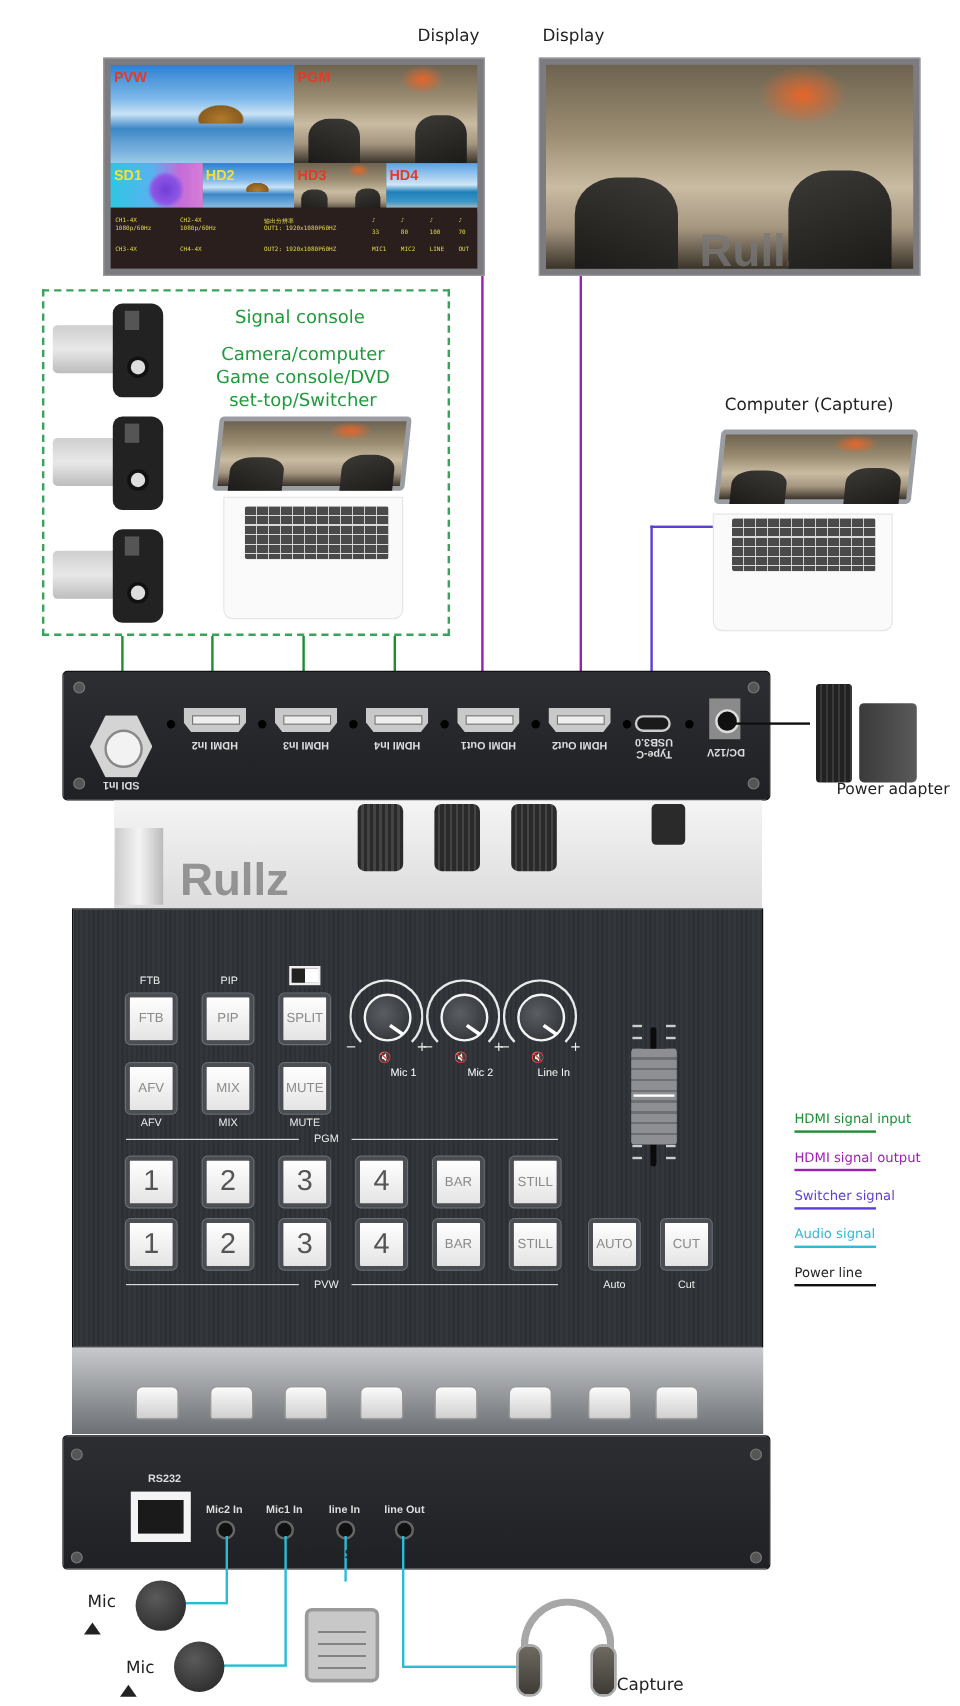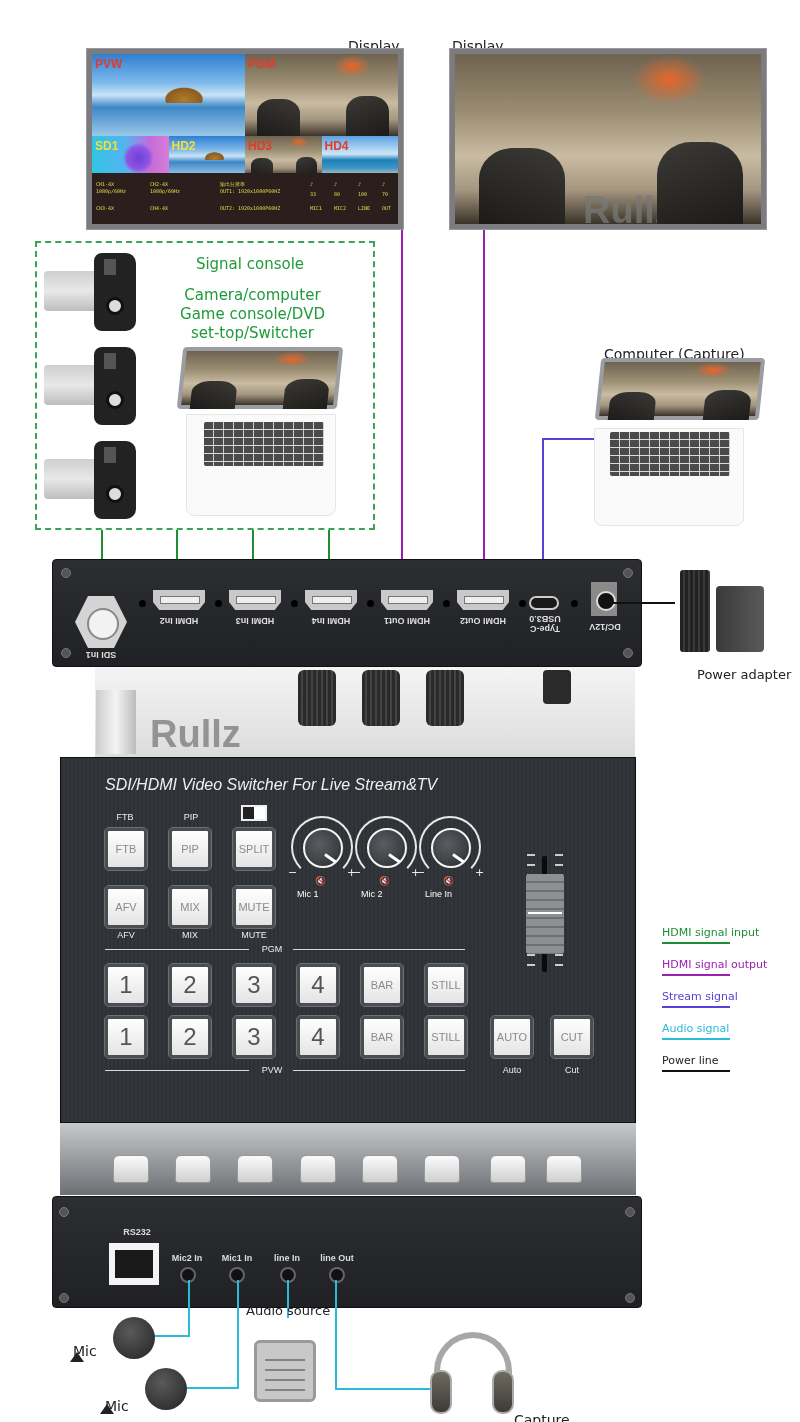--- a/index.html
+++ b/index.html
@@ -1,19 +1,19 @@
 <!DOCTYPE html>
 <html><head>
 <meta charset="utf-8">
 <style>
   * { box-sizing: border-box; margin: 0; padding: 0; }
   html, body { width: 800px; height: 1422px; background: #ffffff; overflow: hidden; }
   body { position: relative; font-family: "DejaVu Sans", sans-serif; color: #222; }
   .abs { position: absolute; }
-  .label-black { font-size: 14px; color: #222; white-space: nowrap; margin-top: 16px; }
+  .label-black { font-size: 14px; color: #222; white-space: nowrap; }
   .label-green { font-size: 15px; color: #1f9a3a; text-align: center; white-space: nowrap; }
 
   
   .monitor { background: #7c7c80; padding: 5px; border: 1px solid #9a9a9e; }
   .screen { width: 100%; height: 100%; position: relative; overflow: hidden; }
   .mv-cell { position: absolute; overflow: hidden; }
   .mv-label { position: absolute; left: 3px; top: 3px; font-family: "Liberation Sans", sans-serif; font-weight: bold; font-size: 12px; }
   .sky { background: linear-gradient(180deg, #2f7fd2 0%, #7fb9ea 35%, #c9e3f6 50%, #3d87c7 65%, #9cc9ea 100%); }
   .rocks::after { content: ""; position: absolute; left: 45%; top: 38%; width: 30%; height: 22%; background: radial-gradient(ellipse at 50% 80%, #b07b2c 0%, #8b5c1e 55%, transparent 60%); }
   .game { background: radial-gradient(ellipse at 70% 15%, #e6662a 0%, transparent 12%), linear-gradient(180deg, #6e6350 0%, #9c8e73 35%, #c9bca2 60%, #a59680 80%, #3a3329 100%); }
@@ -71,21 +71,21 @@
   
   .front { background: repeating-linear-gradient(90deg, #2d3034 0 2px, #33363a 2px 4px); border: 1px solid #0e0f10; }
   .title-ital { font-family: "Liberation Sans", sans-serif; font-style: italic; font-size: 16px; color: #f0f0f0; white-space: nowrap; }
   .btn { position: absolute; width: 42px; height: 42px; background: linear-gradient(180deg, #ffffff, #e4e4e4); border: 3px solid #4a4d52; outline: 1px solid #6c6f74; border-radius: 4px; font-family: "Liberation Sans", sans-serif; color: #8a8a8a; display: flex; align-items: center; justify-content: center; font-size: 11px; cursor: pointer; }
   .btn.num { font-size: 24px; color: #555; }
   .grp-label { position: absolute; font-family: "Liberation Sans", sans-serif; font-size: 9px; color: #eee; text-align: center; white-space: nowrap; }
   .rule { position: absolute; height: 1px; background: #d8d8d8; }
   .knob-wrap { position: absolute; width: 62px; height: 62px; border-radius: 50%; border: 2px solid #e8e8e8; border-bottom-color: transparent; }
   .knob { position: absolute; left: 10px; top: 10px; width: 40px; height: 40px; border-radius: 50%; background: radial-gradient(circle at 40% 40%, #5a5d62, #2a2c2f); border: 2px solid #f4f4f4; }
   .knob::after { content: ""; position: absolute; left: 20px; top: 23px; width: 13px; height: 3px; background: #fff; transform: rotate(35deg); transform-origin: left center; }
-  .knob-label { position: absolute; font-family: "Liberation Sans", sans-serif; font-size: 9px; color: #fff; text-align: left; white-space: nowrap; }
+  .knob-label { position: absolute; font-family: "Liberation Sans", sans-serif; font-size: 9px; color: #fff; text-align: right; white-space: nowrap; }
   .pm { position: absolute; font-size: 11px; color: #eee; }
   .mute-icon { position: absolute; font-size: 9px; color: #ddd; }
   .split-icon { position: absolute; width: 26px; height: 16px; border: 2px solid #eee; background: linear-gradient(90deg, #222 0 50%, #fff 50% 100%); }
   .fader-rail { position: absolute; width: 5px; background: #0b0b0b; border-radius: 2px; }
   .fader-cap { position: absolute; width: 38px; height: 80px; background: repeating-linear-gradient(180deg, #8d8f92 0 7px, #6d6f72 7px 9px); border-radius: 3px; }
   .fader-line { position: absolute; height: 2px; background: #fff; }
   .fader-tick { position: absolute; width: 8px; height: 2px; background: #ccc; }
 
   
   .legend-item { position: absolute; font-size: 11px; white-space: nowrap; }
@@ -265,21 +265,20 @@
 
 <div class="abs top-strip" style="left:95px;top:667px;width:540px;height:90px;"></div>
 <div class="knob-side" style="left:298px;top:670px;"></div>
 <div class="knob-side" style="left:362px;top:670px;"></div>
 <div class="knob-side" style="left:426px;top:670px;"></div>
 <div class="abs" style="left:543px;top:670px;width:28px;height:34px;background:#2a2a2a;border-radius:4px;"></div>
 <div class="abs" style="left:96px;top:690px;width:40px;height:64px;background:linear-gradient(90deg,#ccc,#f4f4f4,#bbb);"></div>
 <span class="abs watermark" style="left:150px;top:713px;font-size:38px;">Rullz</span>
 
 <div class="abs front" style="left:60px;top:757px;width:576px;height:366px;">
-  <span class="abs title-ital" style="left:44px;top:18px;">SDI/HDMI Video Switcher For Live Stream&amp;TV</span>
 
   <span class="grp-label" style="left:44px;top:54px;width:40px;">FTB</span>
   <span class="grp-label" style="left:110px;top:54px;width:40px;">PIP</span>
   <div class="split-icon" style="left:180px;top:47px;"></div>
 
   <div class="btn" style="left:44px;top:70px;">FTB</div>
   <div class="btn" style="left:108px;top:70px;">PIP</div>
   <div class="btn" style="left:172px;top:70px;">SPLIT</div>
 
   <div class="btn" style="left:44px;top:128px;">AFV</div>
@@ -370,21 +369,21 @@
   <div class="rule" style="left:232px;top:312px;width:172px;"></div>
   <span class="grp-label" style="left:428px;top:307px;width:46px;">Auto</span>
   <span class="grp-label" style="left:488px;top:307px;width:46px;">Cut</span>
 </div>
 
 <div id="legend">
     <span class="legend-item" style="left: 662px; top: 926px; color: rgb(30, 142, 52);">HDMI signal input</span>
     <div class="legend-bar" style="left: 662px; top: 942px; background: rgb(30, 142, 52);"></div>
     <span class="legend-item" style="left: 662px; top: 958px; color: rgb(155, 31, 176);">HDMI signal output</span>
     <div class="legend-bar" style="left: 662px; top: 974px; background: rgb(155, 31, 176);"></div>
-    <span class="legend-item" style="left: 662px; top: 990px; color: rgb(91, 63, 214);">Stream signal</span>
+    <span class="legend-item" style="left: 662px; top: 990px; color: rgb(91, 63, 214);">Switcher signal</span>
     <div class="legend-bar" style="left: 662px; top: 1006px; background: rgb(91, 63, 214);"></div>
     <span class="legend-item" style="left: 662px; top: 1022px; color: rgb(43, 187, 216);">Audio signal</span>
     <div class="legend-bar" style="left: 662px; top: 1038px; background: rgb(43, 187, 216);"></div>
     <span class="legend-item" style="left: 662px; top: 1054px; color: rgb(34, 34, 34);">Power line</span>
     <div class="legend-bar" style="left: 662px; top: 1070px; background: rgb(17, 17, 17);"></div>
   </div>
 
 <div class="abs bottom-strip" style="left:60px;top:1123px;width:576px;height:72px;"></div>
 <div id="keycaps">
     <div class="keycap" style="left: 113px; top: 1155px;"></div>

